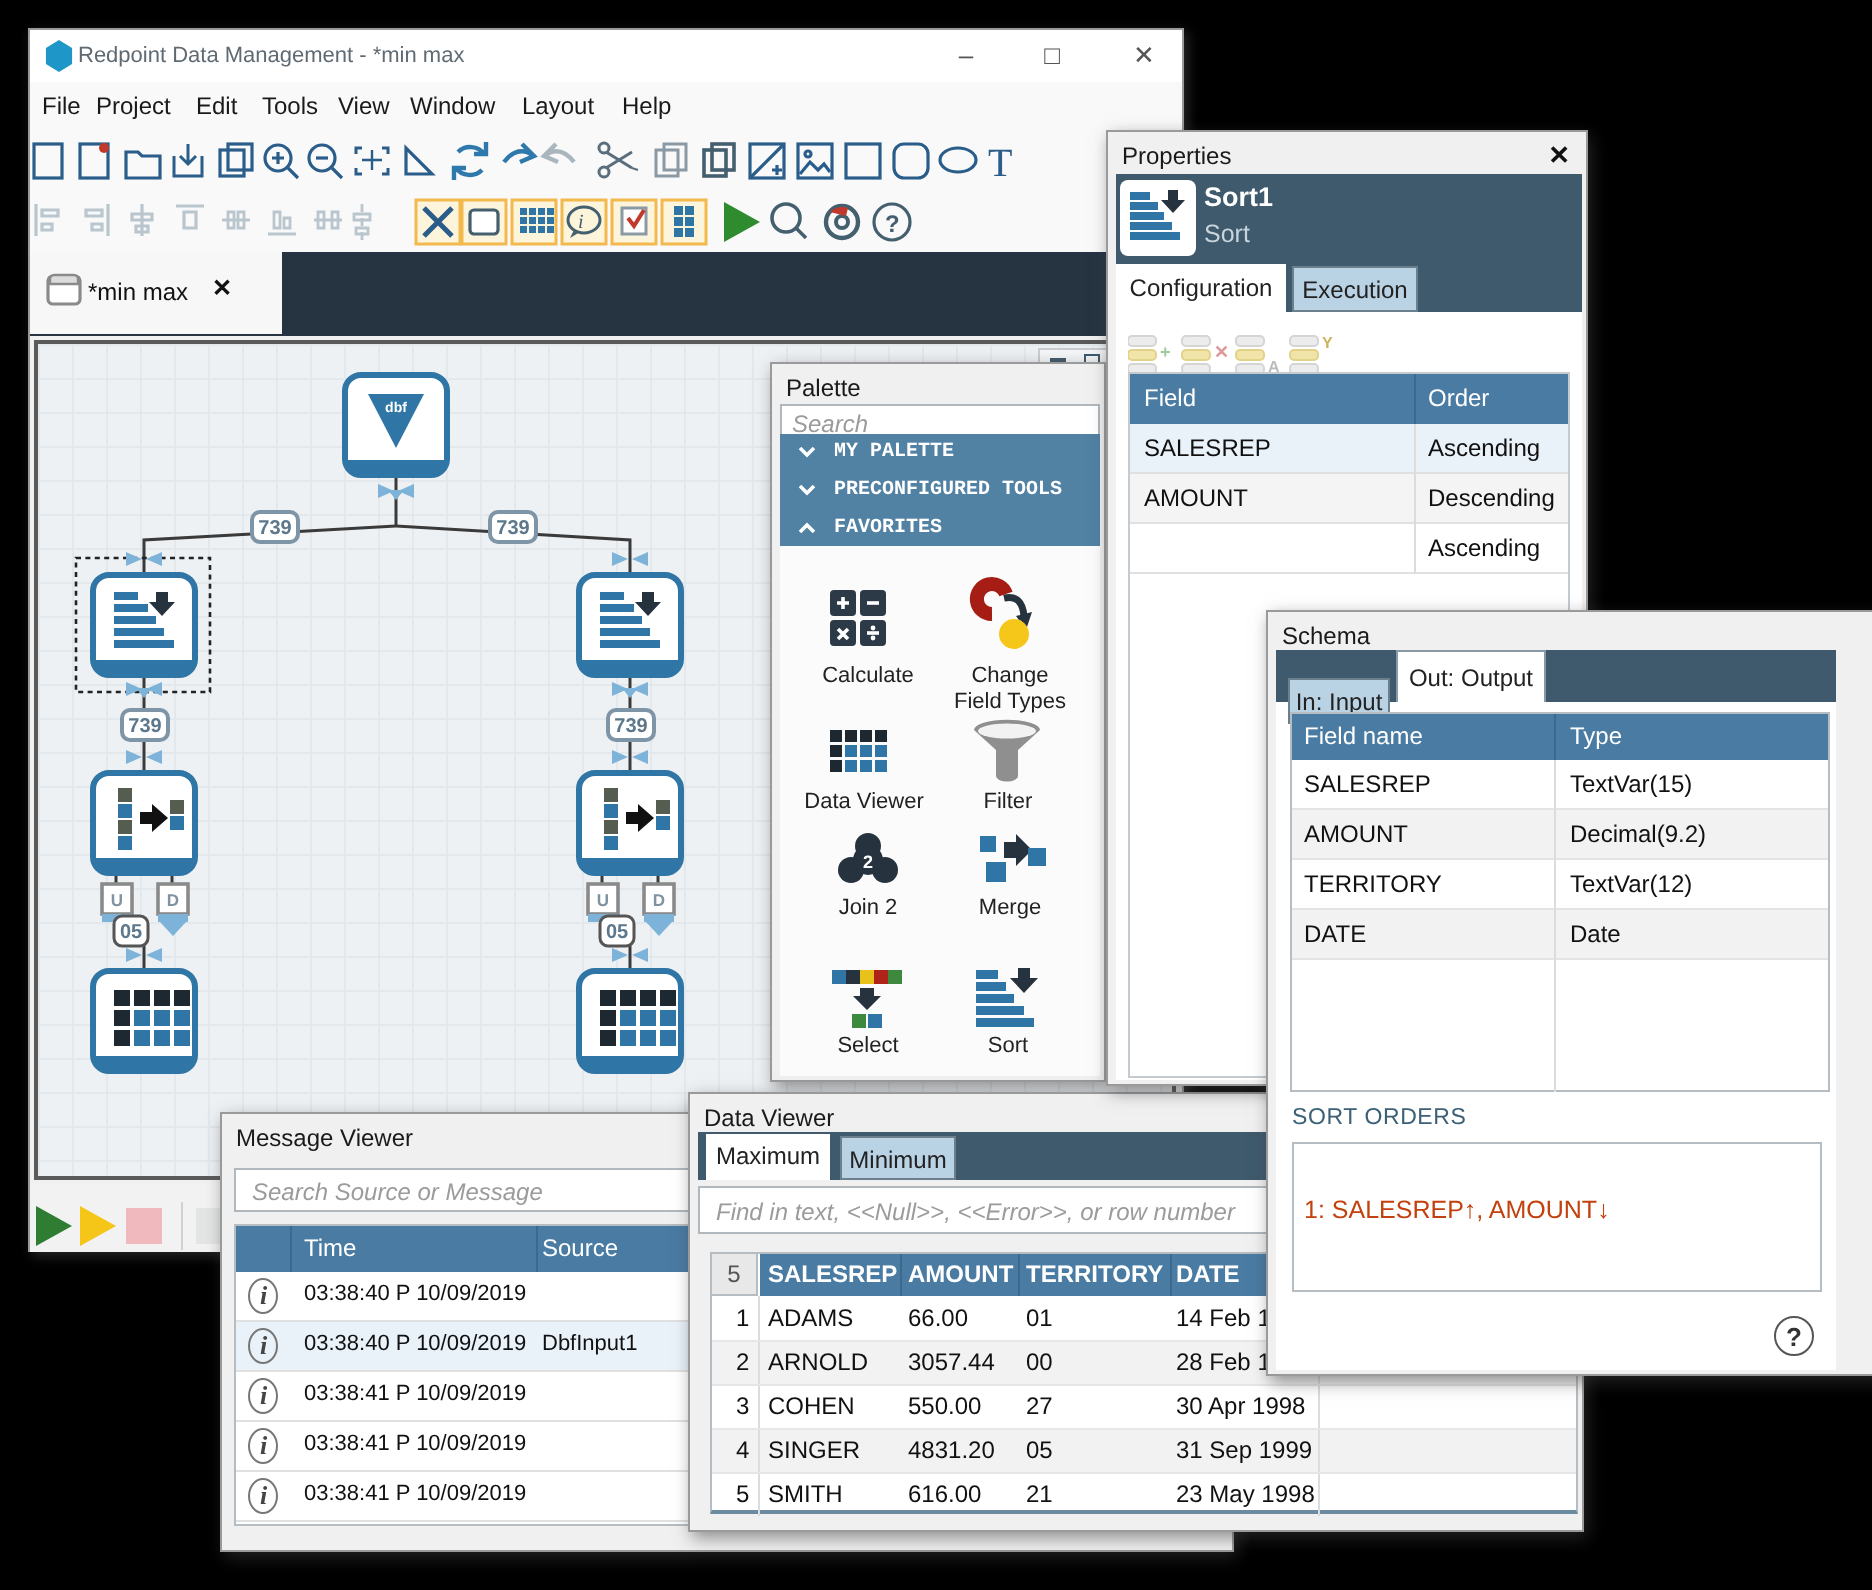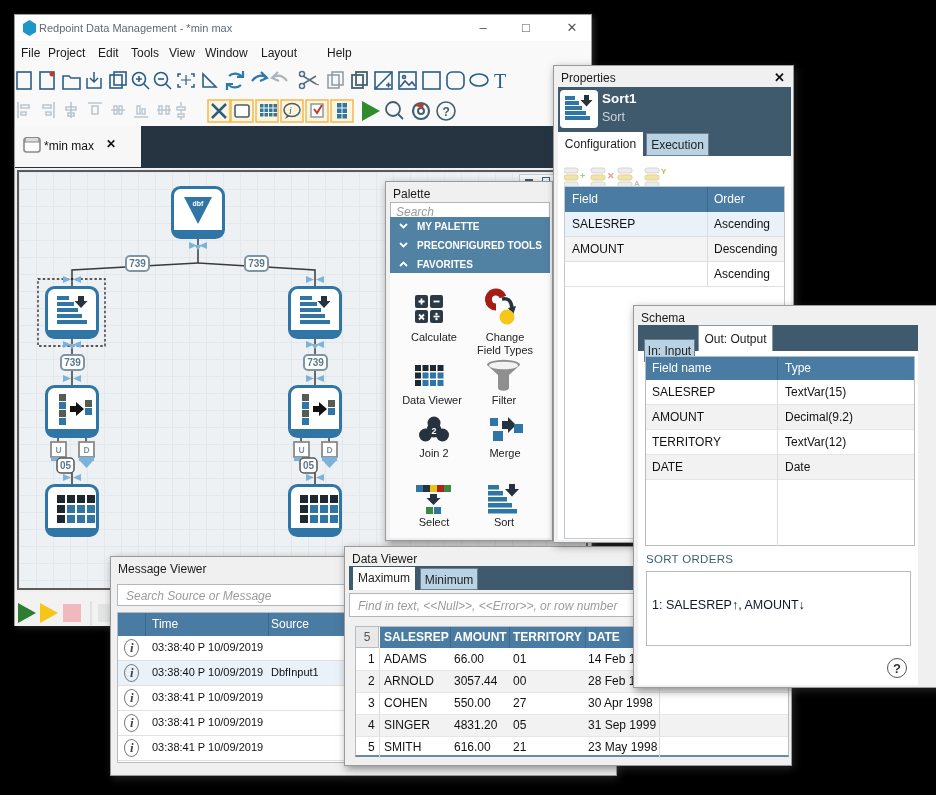--- a/index.html
+++ b/index.html
@@ -31,21 +31,21 @@
 
 .win { background:#f0f0f0; border:1px solid #9a9a9a; box-shadow:2px 3px 8px rgba(60,60,60,.55); }
 .wtitle { position:absolute; left:7px; top:5px; font-size:12px; color:#1a1a1a; }
 .wclose { position:absolute; right:8px; top:4px; font-size:13px; font-weight:bold; color:#111; }
 .thead { background:#4a7ba3; color:#fff; font-size:12px; }
 .searchbox { position:absolute; background:#fff; border:1px solid #b0b8bd; color:#9b9b9b;
   font-style:italic; font-size:12px; }
 
 
 #palette { left:385px; top:181px; width:168px; height:360px; }
-.prow { position:absolute; left:4px; width:160px; height:19px; background:#5181a3; color:#fff; font-size:10.5px; }
+.prow { position:absolute; left:4px; width:160px; height:19px; background:#5181a3; color:#fff; font-size:10.5px;font-family:Liberation Mono, monospace; }
 .prow b { position:absolute; left:27px; top:4px; font-weight:bold; letter-spacing:0; white-space:nowrap; font-size:10px; }
 
 
 #properties { left:553px; top:65px; width:241px; height:478px; }
 #prophead { position:absolute; left:4px; top:21px; width:233px; height:45px; background:#3f5a6d; }
 
 #schema { left:633px; top:305px; width:340px; height:383px; }
 #schemahead { position:absolute; left:4px; top:19px; width:280px; height:26px; background:#3f5a6d; }
 
 #msgviewer { left:110px; top:556px; width:507px; height:220px; }
@@ -84,21 +84,21 @@
     <div class="wbtn abs" style="left:542px;">✕</div>
   </div>
   <div id="menubar" class="abs">
     <span style="left:6px;">File</span>
         <span style="left:33px;">Project</span>
         <span style="left:83px;">Edit</span>
     <span style="left:116px;">Tools</span>
         <span style="left:154px;">View</span>
         <span style="left:190px;">Window</span>
     <span style="left:246px;">Layout</span>
-        <span style="left:296px;margin-left:16px;">Help</span>
+        <span style="left:296px;">Help</span>
   </div>
   <div id="toolbar1" class="abs">
    <svg width="578" height="30">
     <g fill="none" stroke="#2a5d8a" stroke-width="1.6">
       <rect x="2" y="6" width="14" height="17"></rect>
       <rect x="25" y="6" width="14" height="17"></rect>
             <circle cx="37" cy="8" r="2.5" fill="#c0392b" stroke="none"></circle>
       <path d="M48 10 h6 l2 2 h9 v11 h-17 z"></path>
       <path d="M79 6 v10 m-4 -4 l4 4 l4 -4 M72 12 v10 h14 v-10" stroke-width="1.5"></path>
       <rect x="95" y="9" width="12" height="13"></rect>
@@ -645,18 +645,18 @@
           <span style="left:139px;">TextVar(12)</span>
         </div>
     <div class="schrow" style="top:98px;background:#f2f2f2;">
           <span style="left:6px;">DATE</span>
           <span style="left:139px;">Date</span>
         </div>
     <div style="position:absolute;left:131px;top:23px;width:1px;height:166px;background:#dcdcdc;"></div>
   </div>
   <div style="position:absolute;left:12px;top:247px;font-size:11.5px;color:#3c6076;letter-spacing:.3px;">SORT ORDERS</div>
   <div style="position:absolute;left:12px;top:265px;width:265px;height:75px;background:#fff;border:1px solid #b5bcc2;">
-    <div style="position:absolute;left:5px;top:26px;font-size:12.5px;color:#0f172a;">1: SALESREP↑, AMOUNT↓</div>
+    <div style="position:absolute;left:5px;top:26px;font-size:12.5px;color:#c2410c;">1: SALESREP↑, AMOUNT↓</div>
   </div>
   <div style="position:absolute;left:253px;top:352px;width:20px;height:20px;border:1.5px solid #555;border-radius:50%;text-align:center;line-height:20px;font-size:13px;font-weight:bold;color:#333;">?</div>
 </div>
 
 </div>
 
 </body></html>

